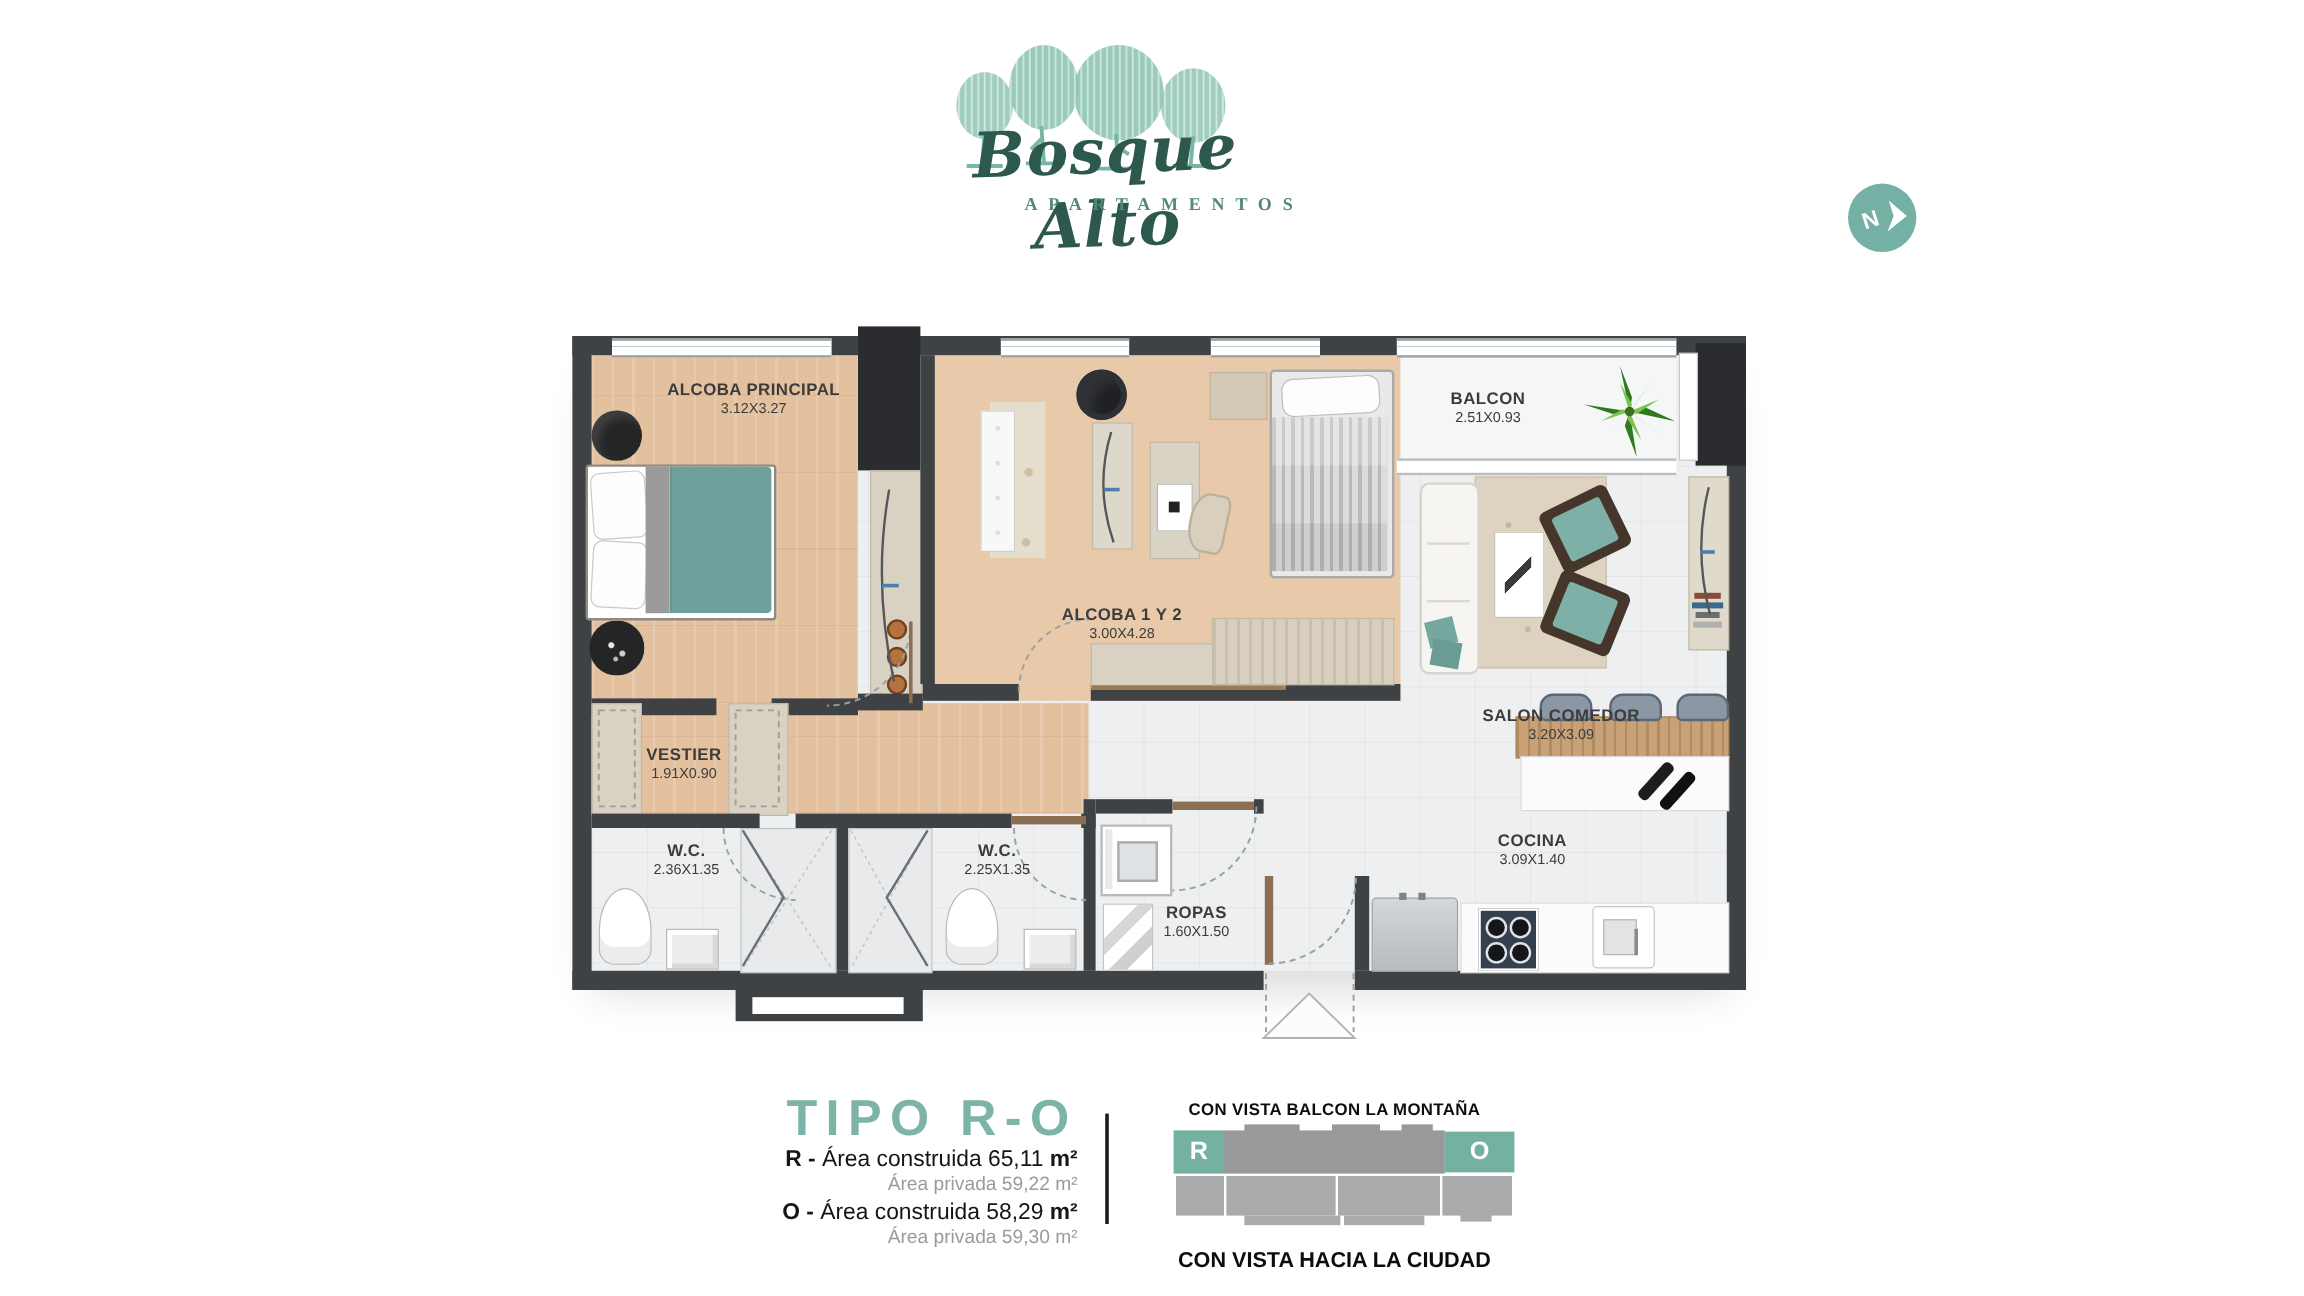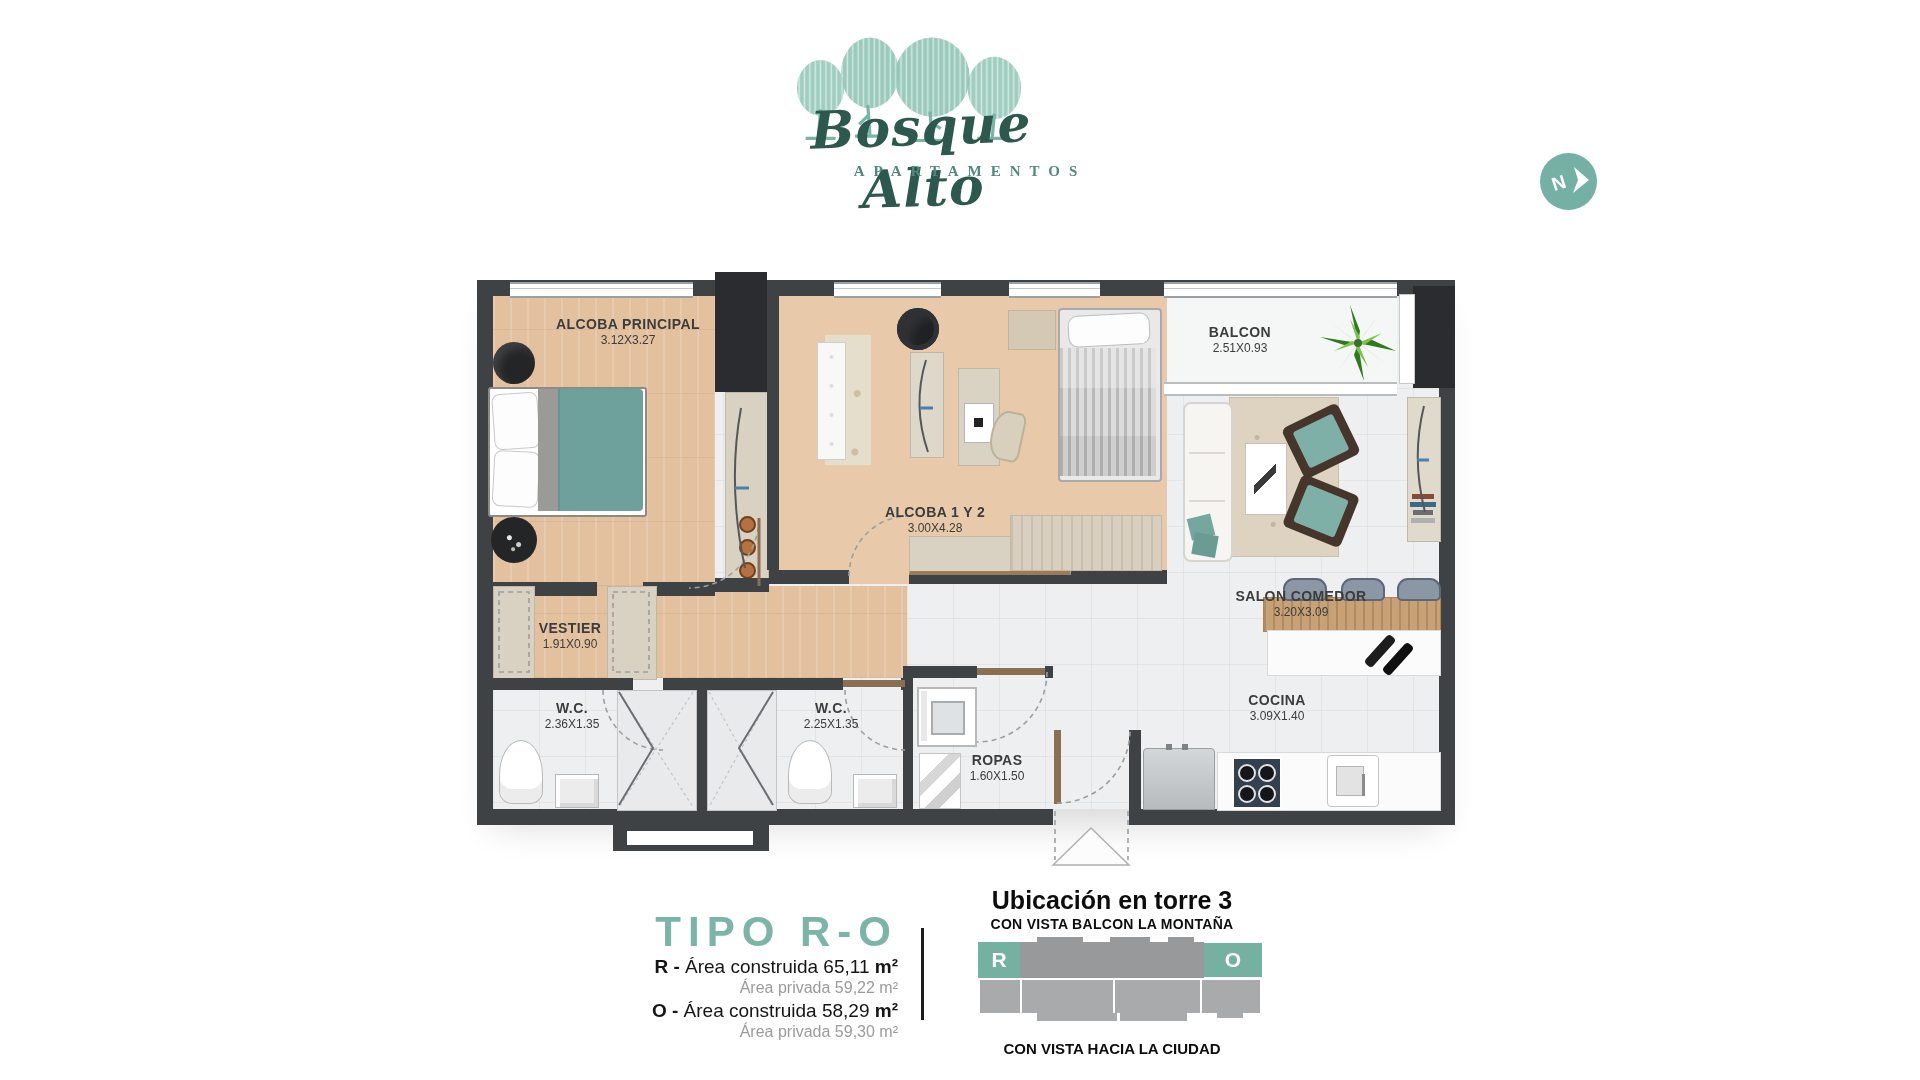--- a/index.html
+++ b/index.html
@@ -49,21 +49,21 @@
   .area-sub{position:absolute;width:290px;left:608px;text-align:right;font-size:16px;color:#9b9b9b;}
   #divider{left:921px;top:928px;width:3px;height:92px;background:#1c1c1c;}
   
   #tower-wrap{left:962px;top:886px;width:300px;}
   #tower-title{position:absolute;left:0;top:0;width:300px;text-align:center;font-size:25px;font-weight:700;color:#0d0d0d;}
   #tower-subtitle{position:absolute;left:0;top:30px;width:300px;text-align:center;font-size:14px;font-weight:700;color:#0d0d0d;letter-spacing:.3px;}
   .tblk{position:absolute;background:#97999b;}
   .tblk2{position:absolute;background:#a8aaac;}
   .tteal{position:absolute;background:#74b1a1;color:#fff;font-weight:700;font-size:21px;
     display:flex;align-items:center;justify-content:center;}
-  #tower-caption{position:absolute;left:0;top:154px;width:300px;text-align:center;font-size:15px;font-weight:700;color:#0d0d0d;}
+  #tower-caption{position:absolute;left:0;top:154px;width:300px;text-align:center;font-size:18px;font-weight:700;color:#0d0d0d;}
 </style>
 </head>
 <body>
 
 <div class="abs" style="left:0;top:0;">
   <svg class="abs" style="left:795px;top:30px;" width="240" height="118" viewBox="0 0 220 110">
     <defs>
       <pattern id="hatch" width="5" height="8" patternUnits="userSpaceOnUse">
         <rect width="5" height="8" fill="none"></rect>
           <line x1="2" y1="0" x2="2" y2="8" stroke="#ffffff" stroke-width="1.4" opacity="0.55"></line>
@@ -337,21 +337,20 @@
   <span class="b">R - </span><span>Área construida </span><span>65,11 </span><span class="b">m²</span>
 </div>
 <div class="area-sub" style="top:979px;">Área privada 59,22 m²</div>
 <div class="area-line" style="top:1000px;">
   <span class="b">O - </span><span>Área construida </span><span>58,29 </span><span class="b">m²</span>
 </div>
 <div class="area-sub" style="top:1023px;">Área privada 59,30 m²</div>
 <div class="abs" id="divider"></div>
 
 <div class="abs" id="tower-wrap" style="height:180px;">
-  <div id="tower-title">Ubicación en torre 3</div>
   <div id="tower-subtitle">CON VISTA BALCON LA MONTAÑA</div>
 
   <div class="tblk" style="left:75px;top:51px;width:46px;height:6px;"></div>
   <div class="tblk" style="left:148px;top:51px;width:40px;height:6px;"></div>
   <div class="tblk" style="left:206px;top:51px;width:26px;height:6px;"></div>
 
   <div class="tteal" style="left:16px;top:56px;width:42px;height:36px;">
     <span>R</span>
   </div>
   <div class="tblk" style="left:58px;top:56px;width:184px;height:36px;"></div>

